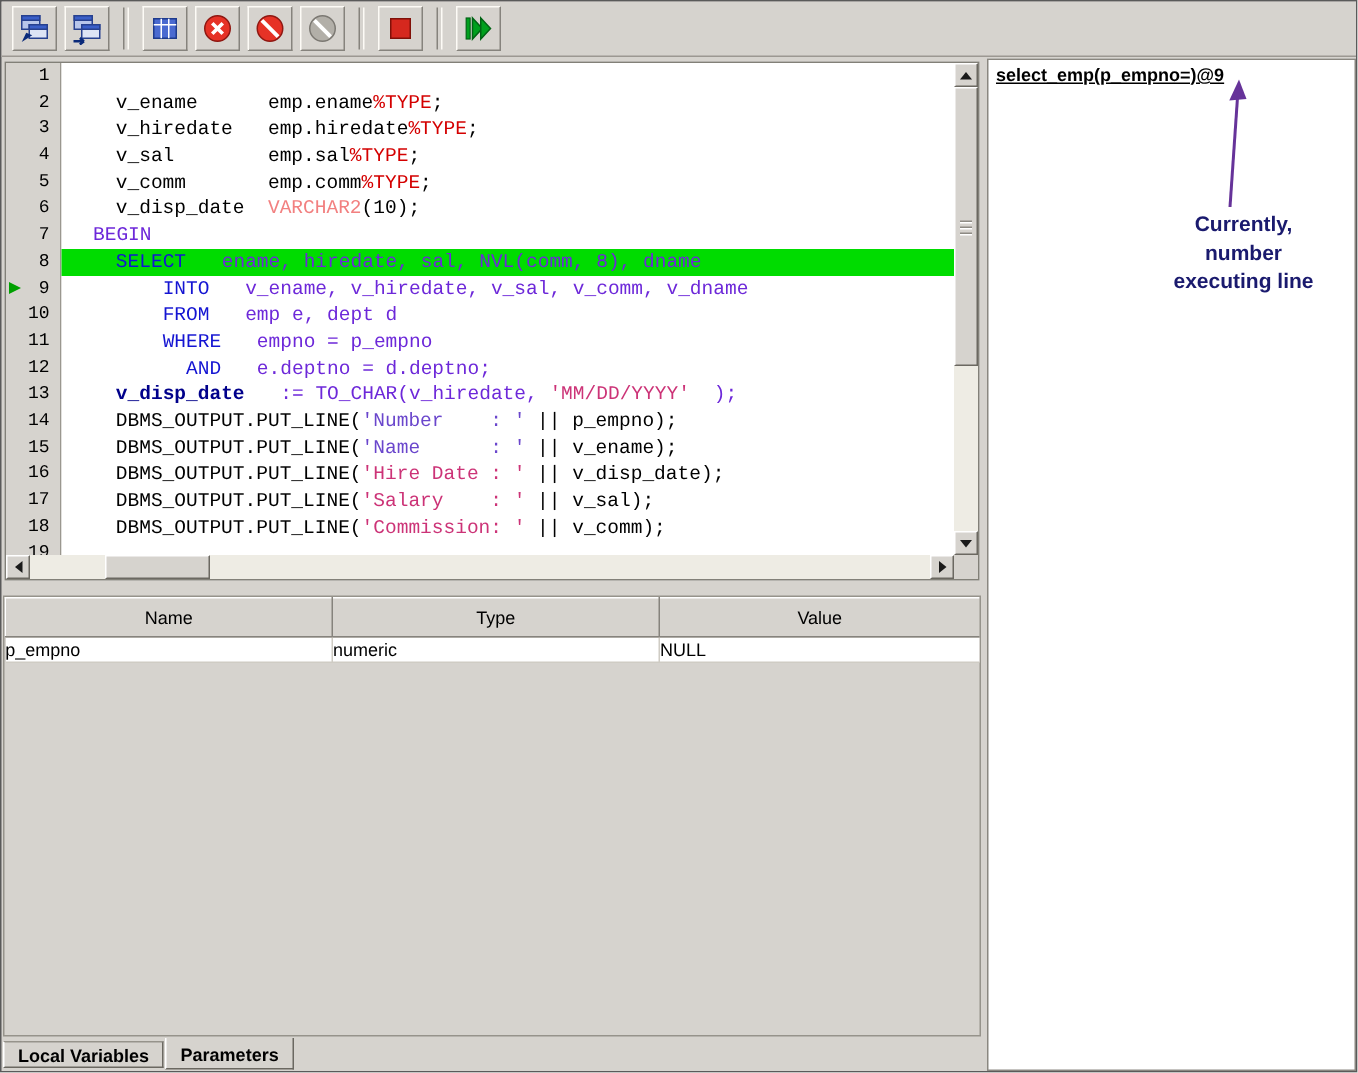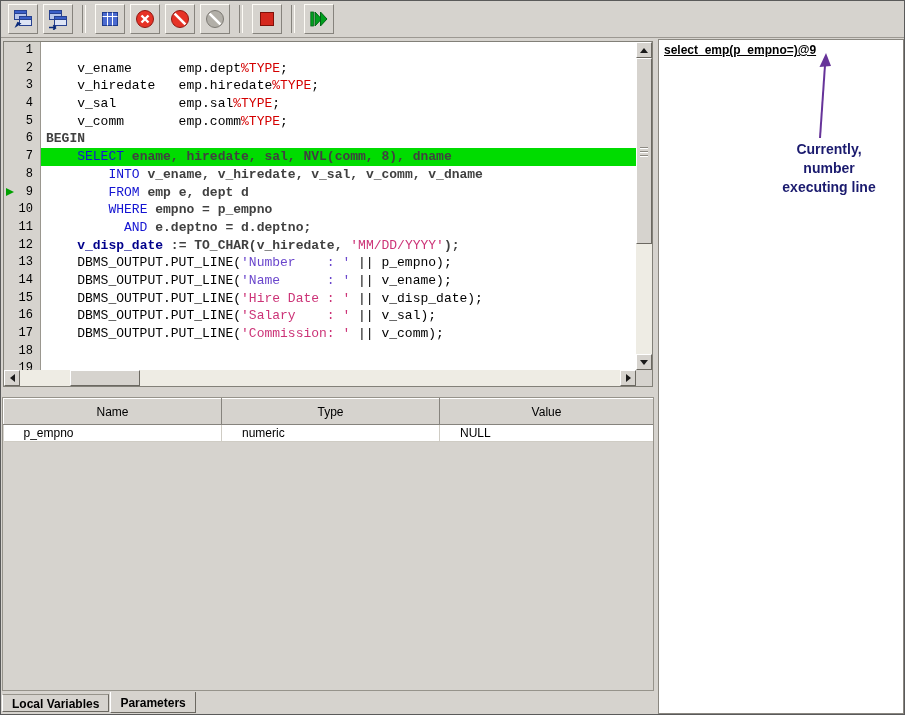--- a/index.html
+++ b/index.html
@@ -26,21 +26,21 @@
   .gutter{width:37px;background:var(--window-bg);border-right:1px solid #9a978f;box-sizing:border-box;flex:none;}
   .gut-row{height:17.7px;line-height:17.7px;text-align:right;padding-right:7px;
     font-family:"Liberation Mono",monospace;font-size:12px;color:#000;position:relative;}
   .exec-arrow{position:absolute;left:2px;top:4.5px;width:0;height:0;
     border-left:8px solid var(--exec-arrow-green);border-top:4.5px solid transparent;border-bottom:4.5px solid transparent;}
   .code{flex:1;background:#fff;}
   .line{height:17.7px;line-height:17.7px;font-family:"Liberation Mono",monospace;font-size:13px;
     white-space:pre;padding-left:5px;color:#000;}
   .line.hl{background:var(--highlight-line);}
   .seg.plain{color:#000;}
-  .seg.plain-bold{color:#404040;font-weight:bold;}
+  .seg.plain-bold{color:#6d28d9;font-weight:normal;margin-left:16px;}
   .seg.keyword{color:var(--keyword);font-weight:normal;}
   .seg.type{color:var(--type-red);}
   .seg.datatype{color:var(--datatype-salmon);}
   .seg.string-pink{color:var(--string-pink);}
   .seg.string-violet{color:var(--string-violet);}
   .seg.var-bold{color:var(--var-navy);font-weight:bold;}
 
   
   .vscroll{position:absolute;top:0;right:0;width:16px;bottom:16px;background:#eeece4;}
   .hscroll{position:absolute;left:0;bottom:0;height:16px;right:16px;background:#eeece4;}
@@ -62,21 +62,21 @@
   .arr-left{border-top:4px solid transparent;border-bottom:4px solid transparent;border-right:5px solid #1a1a1a;}
   .arr-right{border-top:4px solid transparent;border-bottom:4px solid transparent;border-left:5px solid #1a1a1a;}
 
   
   .vars-panel{position:absolute;left:0;top:390px;width:655px;height:323px;}
   .vars-view{position:absolute;left:1px;top:6px;width:652px;bottom:23px;border:1px solid #96938b;
     background:var(--window-bg);box-sizing:border-box;overflow:hidden;}
   table.vars-table{border-collapse:collapse;table-layout:fixed;width:650px;}
   table.vars-table th{height:17px;background:var(--window-bg);font-size:12px;font-weight:normal;text-align:center;
     border-top:1px solid #fff;border-left:1px solid #fff;border-right:1px solid #86837d;border-bottom:1px solid #86837d;padding:4px 2px;}
-  table.vars-table td{height:16px;background:#fff;font-size:12px;text-align:left;padding:0 20px;
+  table.vars-table td{height:16px;background:#fff;font-size:12px;text-align:left;padding:0 0;
     border-right:1px solid #cfccc4;border-bottom:1px solid #cfccc4;white-space:nowrap;overflow:hidden;}
   .bottom-tabs{position:absolute;left:1px;bottom:1px;height:21px;display:flex;align-items:center;}
   .tab{box-sizing:border-box;height:18px;padding:2px 9px 0;font-size:12px;font-weight:bold;background:var(--window-bg);
     border-top:1px solid #96938b;border-left:1px solid #fff;border-right:1px solid #6b6861;border-bottom:1px solid #6b6861;
     margin-right:1px;white-space:nowrap;}
   .tab.active{height:21px;border-top:none;padding-top:4px;}
 
   
   .right-panel{position:absolute;left:657px;top:38px;width:246px;height:675px;background:#fff;
     border:1px solid #8a8780;box-sizing:border-box;}
@@ -171,24 +171,25 @@
           <div class="gut-row">13</div>
           <div class="gut-row">14</div>
           <div class="gut-row">15</div>
           <div class="gut-row">16</div>
           <div class="gut-row">17</div>
           <div class="gut-row">18</div>
           <div class="gut-row">19</div>
         </div>
       <div class="code">
           <div class="line"></div>
-          <div class="line"><span class="seg plain">    v_ename      emp.dept</span><span class="seg type">%TYPE</span><span class="seg plain">;</span></div>
+          <div class="line"><span class="seg plain">    v_ename      emp.ename</span><span class="seg type">%TYPE</span><span class="seg plain">;</span></div>
           <div class="line"><span class="seg plain">    v_hiredate   emp.hiredate</span><span class="seg type">%TYPE</span><span class="seg plain">;</span></div>
           <div class="line"><span class="seg plain">    v_sal        emp.sal</span><span class="seg type">%TYPE</span><span class="seg plain">;</span></div>
           <div class="line"><span class="seg plain">    v_comm       emp.comm</span><span class="seg type">%TYPE</span><span class="seg plain">;</span></div>
+          <div class="line"><span class="seg plain">    v_disp_date  </span><span class="seg datatype">VARCHAR2</span><span class="seg plain">(10);</span></div>
           <div class="line"><span class="seg plain-bold">BEGIN</span></div>
           <div class="line hl"><span class="seg plain">    </span><span class="seg keyword">SELECT</span><span class="seg plain-bold"> ename, hiredate, sal, NVL(comm, 8), dname</span></div>
           <div class="line"><span class="seg plain">        </span><span class="seg keyword">INTO</span><span class="seg plain-bold"> v_ename, v_hiredate, v_sal, v_comm, v_dname</span></div>
           <div class="line"><span class="seg plain">        </span><span class="seg keyword">FROM</span><span class="seg plain-bold"> emp e, dept d</span></div>
           <div class="line"><span class="seg plain">        </span><span class="seg keyword">WHERE</span><span class="seg plain-bold"> empno = p_empno</span></div>
           <div class="line"><span class="seg plain">          </span><span class="seg keyword">AND</span><span class="seg plain-bold"> e.deptno = d.deptno;</span></div>
           <div class="line"><span class="seg plain">    </span><span class="seg var-bold">v_disp_date</span><span class="seg plain-bold"> := TO_CHAR(v_hiredate, </span><span class="seg string-pink">'MM/DD/YYYY'</span><span class="seg plain-bold">);</span></div>
           <div class="line"><span class="seg plain">    DBMS_OUTPUT.PUT_LINE(</span><span class="seg string-violet">'Number    : '</span><span class="seg plain"> || p_empno);</span></div>
           <div class="line"><span class="seg plain">    DBMS_OUTPUT.PUT_LINE(</span><span class="seg string-violet">'Name      : '</span><span class="seg plain"> || v_ename);</span></div>
           <div class="line"><span class="seg plain">    DBMS_OUTPUT.PUT_LINE(</span><span class="seg string-pink">'Hire Date : '</span><span class="seg plain"> || v_disp_date);</span></div>

